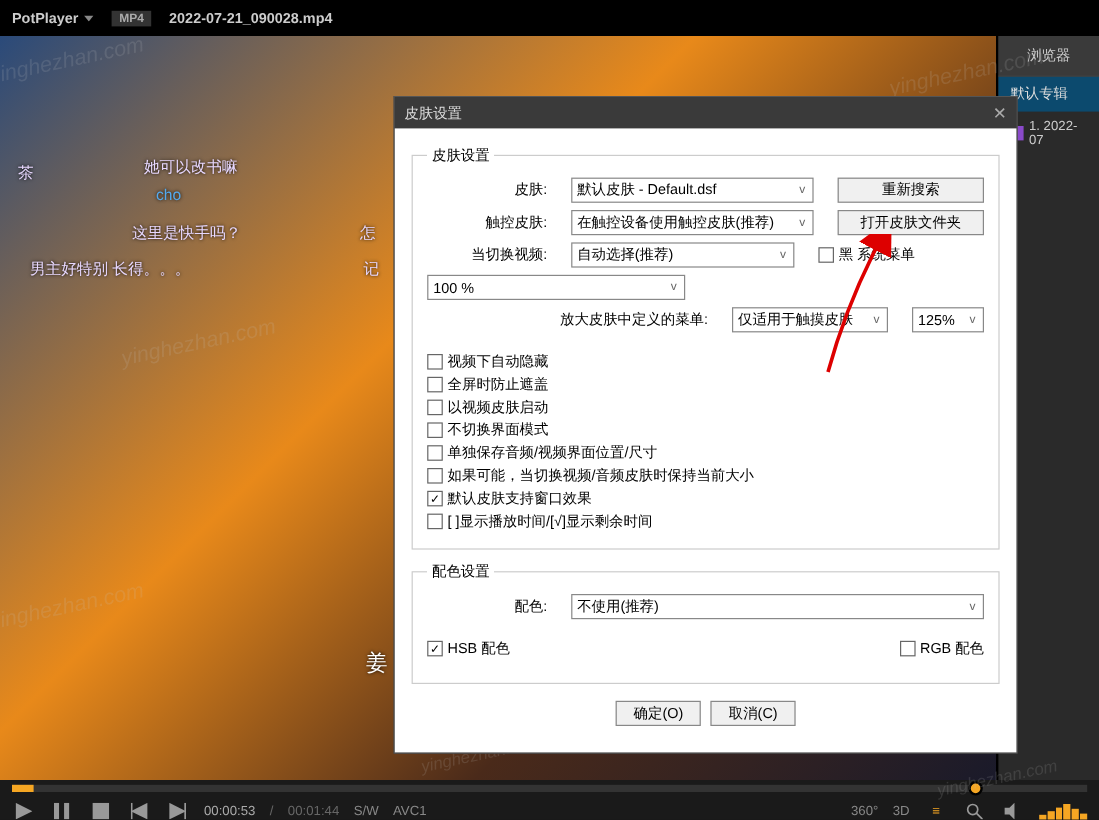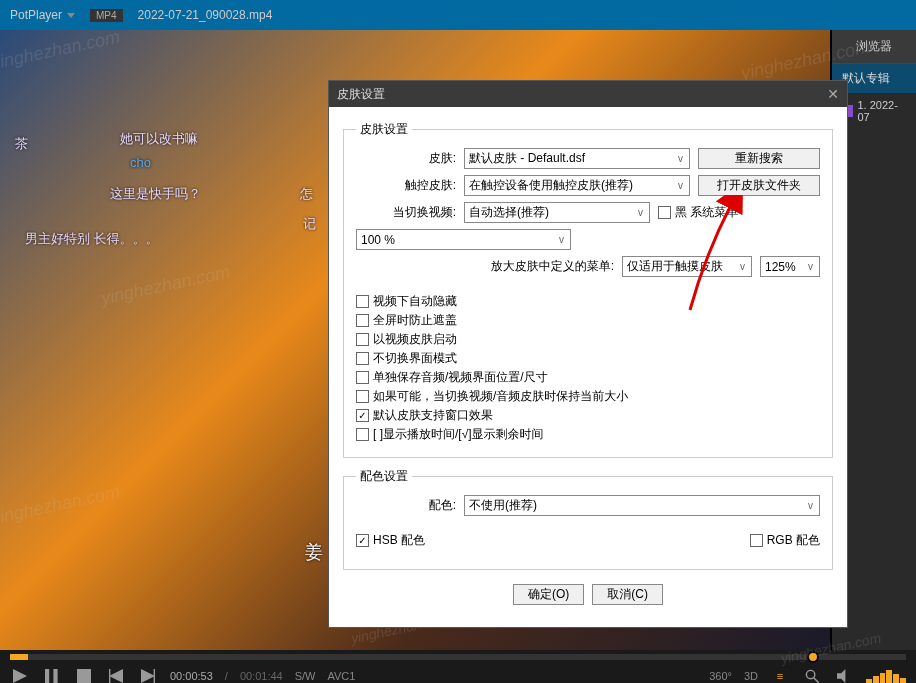--- a/index.html
+++ b/index.html
@@ -1,18 +1,18 @@
 <!DOCTYPE html>
 <html><head>
 <meta charset="utf-8">
 <style>
 * { margin: 0; padding: 0; box-sizing: border-box; font-family: "Microsoft YaHei", sans-serif; }
 body { width: 916px; height: 683px; background: #1a1a1a; position: relative; overflow: hidden; }
 
-.titlebar { height: 30px; background: #0369a1; display: flex; align-items: center; padding: 0 10px; color: #ccc; font-size: 12px; gap: 15px; }
+.titlebar { height: 30px; background: #000000; display: flex; align-items: center; padding: 0 10px; color: #ccc; font-size: 12px; gap: 15px; font-weight: bold; }
 .titlebar-app { display: flex; align-items: center; gap: 5px; }
 .format-badge { background: #333; padding: 1px 6px; font-size: 10px; color: #aaa; }
 
 .main-area { display: flex; height: 620px; }
 .video-area { width: 830px; background: linear-gradient(135deg, #2a4a7a 0%, #e8891a 40%, #4a2a1a 70%, #1a1a2a 100%); position: relative; }
 .video-overlay { position: absolute; color: #e8d8ff; font-size: 13px; text-shadow: 0 0 3px #000; }
 .sidebar { flex: 1; background: #2a2a2a; border-left: 2px solid #000; }
 .sidebar-tab { background: #3a3a3a; color: #ccc; padding: 8px 12px; font-size: 12px; text-align: center; border-bottom: 1px solid #444; }
 .sidebar-header { background: #0c4a6e; color: #ddd; padding: 6px 10px; font-size: 12px; }
 .playlist-item { padding: 6px 8px; color: #ccc; font-size: 11px; display: flex; align-items: center; gap: 4px; }
@@ -31,21 +31,21 @@
 .waveform { width: 40px; height: 16px; display: flex; align-items: flex-end; gap: 1px; }
 .waveform span { flex: 1; background: #f5a623; }
 
 
 .dialog { position: absolute; left: 328px; top: 80px; width: 520px; background: #3a3a3a; border: 1px solid #555; z-index: 100; }
 .dialog-titlebar { height: 26px; background: #3a3a3a; display: flex; align-items: center; justify-content: space-between; padding: 0 8px; color: #ddd; font-size: 12px; }
 .close-x { color: #aaa; cursor: pointer; font-size: 14px; }
 .dialog-body { background: #fff; padding: 14px; color: #000; font-size: 12px; }
 .fieldset { border: 1px solid #ccc; padding: 10px 12px 12px; margin-bottom: 10px; }
 .legend { font-size: 12px; padding: 0 4px; }
-.form-row { display: flex; align-items: center; gap: 8px; margin-bottom: 6px; }
+.form-row { display: flex; align-items: center; gap: 20px; margin-bottom: 6px; }
 .form-row label.fl { width: 100px; text-align: right; }
 .select { flex: 1; height: 21px; border: 1px solid #888; background: #fff; display: flex; align-items: center; justify-content: space-between; padding: 0 4px; font-size: 12px; }
 .select-v { color: #666; font-size: 10px; padding: 0 2px; }
 .btn { height: 21px; border: 1px solid #888; background: #f0f0f0; padding: 0 14px; display: inline-flex; align-items: center; font-size: 12px; cursor: pointer; }
 .btn-wide { width: 122px; justify-content: center; }
 .checkbox-row { display: flex; align-items: center; gap: 4px; margin: 2px 0; font-size: 12px; }
 .cb { width: 13px; height: 13px; border: 1px solid #666; display: inline-flex; align-items: center; justify-content: center; font-size: 10px; }
 .cb.checked::after { content: "✓"; }
 .dialog-footer { display: flex; justify-content: center; gap: 8px; padding: 4px 0 8px; }
 
@@ -66,21 +66,21 @@
   <span class="format-badge">MP4</span>
   <span>2022-07-21_090028.mp4</span>
 </div>
 
 <div class="main-area">
   <div class="video-area">
     <div class="video-overlay" style="left:15px;top:105px">茶</div>
     <div class="video-overlay" style="left:120px;top:100px">她可以改书嘛</div>
     <div class="video-overlay" style="left:130px;top:125px;color:#5ae">cho</div>
     <div class="video-overlay" style="left:110px;top:155px">这里是快手吗？</div>
-    <div class="video-overlay" style="left:25px;top:200px">男主好特别 长得。。。</div>
+    <div class="video-overlay" style="left:25px;top:185px">男主好特别 长得。。。</div>
     <div class="video-overlay" style="left:300px;top:155px">怎</div>
     <div class="video-overlay" style="left:303px;top:185px">记</div>
     <div class="video-overlay" style="left:305px;top:510px;color:#fff;font-size:18px">姜</div>
     <div style="position:absolute;right:10px;bottom:90px;display:flex;gap:6px">
       <div style="width:22px;height:22px;border:1px solid #888;border-radius:50%;display:flex;align-items:center;justify-content:center">
           <svg width="8" height="8">
             <path d="M0 0 L8 4 L0 8 Z" fill="#888"></path>
           </svg>
         </div>
       <div style="width:22px;height:22px;border:1px solid #888;border-radius:50%;display:flex;align-items:center;justify-content:center">

